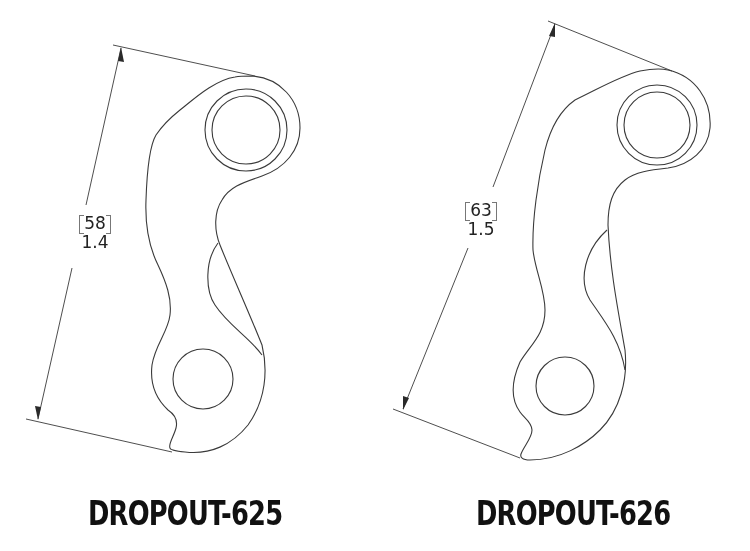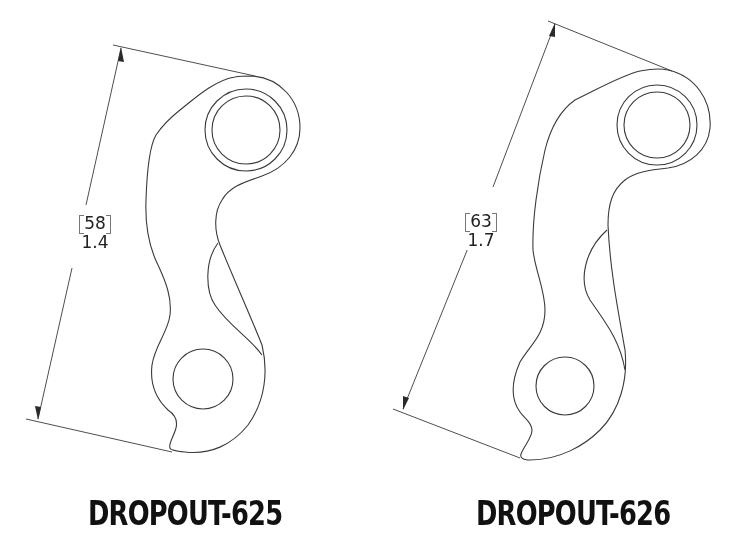--- a/index.html
+++ b/index.html
@@ -92,19 +92,19 @@
     <circle class="outline" cx="657" cy="125" r="40"></circle>
     <circle class="outline" cx="657" cy="125" r="33"></circle>
     <circle class="outline" cx="565" cy="386" r="29"></circle>
   </g>
 </svg>
 
 <div class="dim-label" style="left:72px; top:214px; width:46px;">
   <div><span class="mm">58</span></div>
   <div>1.4</div>
 </div>
-<div class="dim-label" style="left:458px; top:212px; width:46px;">
+<div class="dim-label" style="left:458px; top:201px; width:46px;">
   <div><span class="mm">63</span></div>
-  <div>1.7</div>
+  <div>1.5</div>
 </div>
 
 <div class="caption" style="left:88px;">DROPOUT-625</div>
 <div class="caption" style="left:476px;">DROPOUT-626</div>
 
 </body></html>

